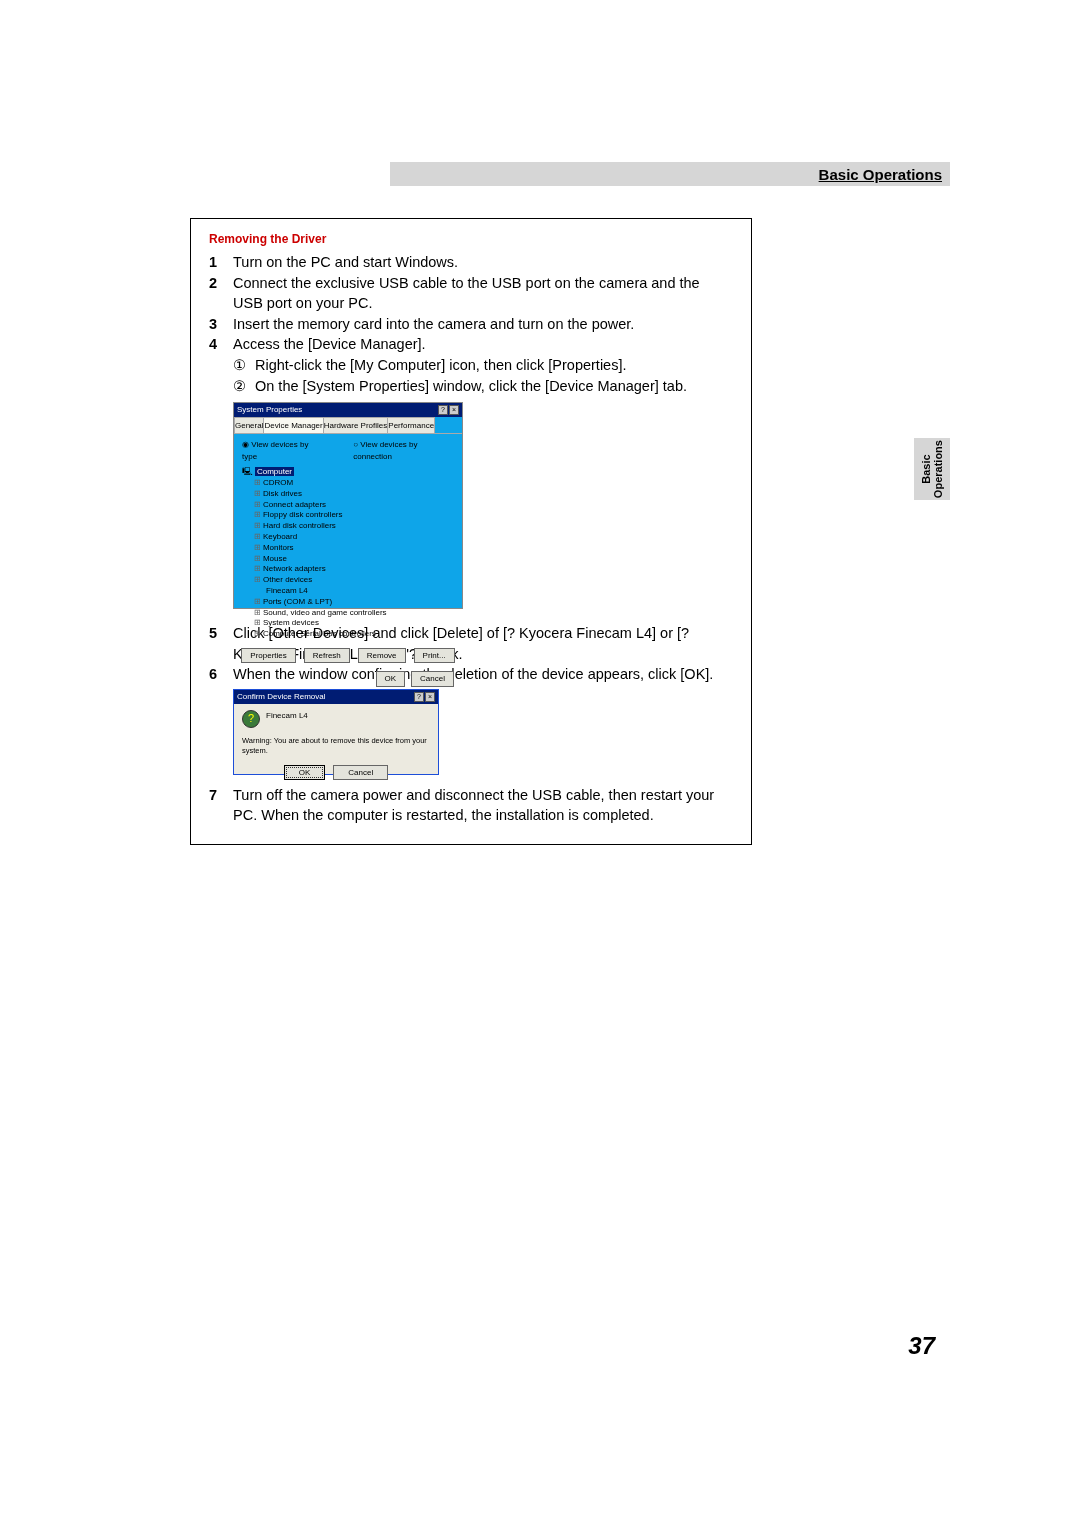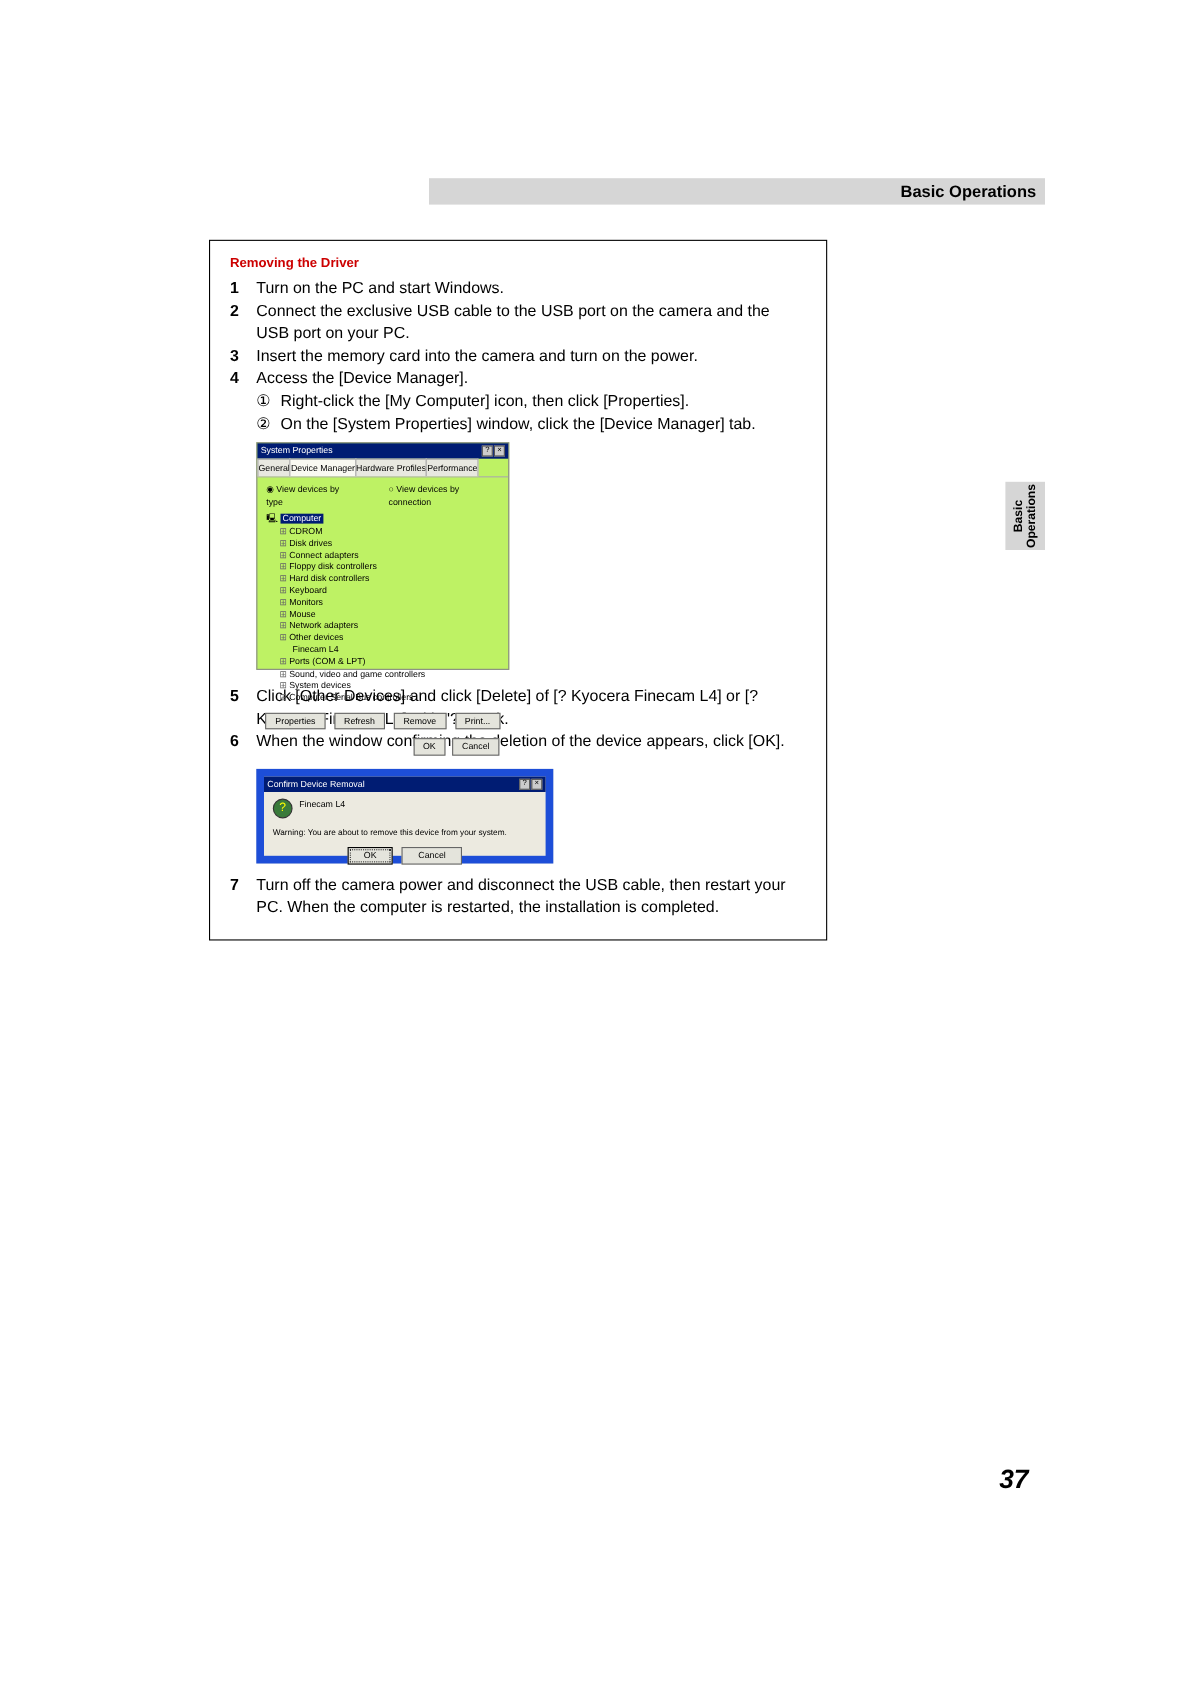--- a/index.html
+++ b/index.html
@@ -17,20 +17,21 @@
       top: 162px;
       width: 560px;
       height: 24px;
       background: #d6d6d6;
       display: flex;
       align-items: center;
       justify-content: flex-end;
       padding-right: 8px;
       font-size: 15px;
       font-weight: bold;
+      text-decoration: underline;
     }
     .content-box {
       position: absolute;
       left: 190px;
       top: 218px;
       width: 562px;
       border: 1px solid #000;
       padding: 12px 18px 18px 18px;
       font-size: 14.5px;
       line-height: 1.42;
@@ -44,21 +45,21 @@
     .num-line { display: flex; }
     .num-line .num { width: 24px; font-weight: bold; flex-shrink: 0; }
     .num-line .txt { flex: 1; }
     .sub-line { display: flex; margin-left: 24px; }
     .sub-line .circ { width: 22px; flex-shrink: 0; }
     .sub-line .txt { flex: 1; }
     .screenshot1 {
       width: 230px;
       height: 207px;
       margin: 6px 0 14px 24px;
-      background: #bef264;
+      background: #0ea5e9;
       border: 1px solid #888;
       font-size: 8.5px;
       position: relative;
     }
     .win-title {
       background: #001c73;
       color: #fff;
       height: 14px;
       display: flex;
       align-items: center;
@@ -76,25 +77,25 @@
     .radio-row .r2::before { content: "○ "; }
     .tree { padding: 0 8px 4px 8px; font-size: 8px; line-height: 1.35; }
     .tree .sel { background: #001c73; color: #fff; padding: 0 2px; }
     .tree .indent1 { padding-left: 12px; }
     .tree .indent2 { padding-left: 24px; }
     .tree .indent1::before { content: "⊞ "; color: #666; }
     .btn-row { display: flex; gap: 8px; justify-content: center; padding: 4px; }
     .btn-row span, .okrow span { border: 1px solid #666; background: #e4e4dc; padding: 1px 8px; font-size: 8px; }
     .okrow { display: flex; gap: 6px; justify-content: flex-end; padding: 4px 8px; }
     .screenshot2 {
-      width: 270px;
+      width: 206px;
       height: 86px;
-      margin: 14px 0 10px 24px;
+      margin: 4px 0 10px 24px;
       background: #eceae0;
-      border: 7px solid #1d4ed8;
+      border: 1px solid #1d4ed8;
       font-size: 8.5px;
     }
     .s2-body { padding: 6px 8px; font-size: 8px; display: flex; gap: 6px; align-items: flex-start; }
     .s2-icon { width: 18px; height: 18px; border-radius: 50%; background: #3a7a3a; border: 1px solid #333; display:flex;align-items:center;justify-content:center;color:#ff0;font-size:11px; }
     .s2-warn { padding: 2px 8px 4px 8px; font-size: 7.5px; }
     .s2-btns { display: flex; gap: 8px; justify-content: center; padding: 4px; }
     .s2-btns span { border: 1px solid #666; background: #e4e4dc; padding: 1px 14px; font-size: 8px; }
     .s2-btns span.focus { border: 1px solid #000; outline: 1px dotted #333; outline-offset: -3px; }
     .side-tab {
       position: absolute;

